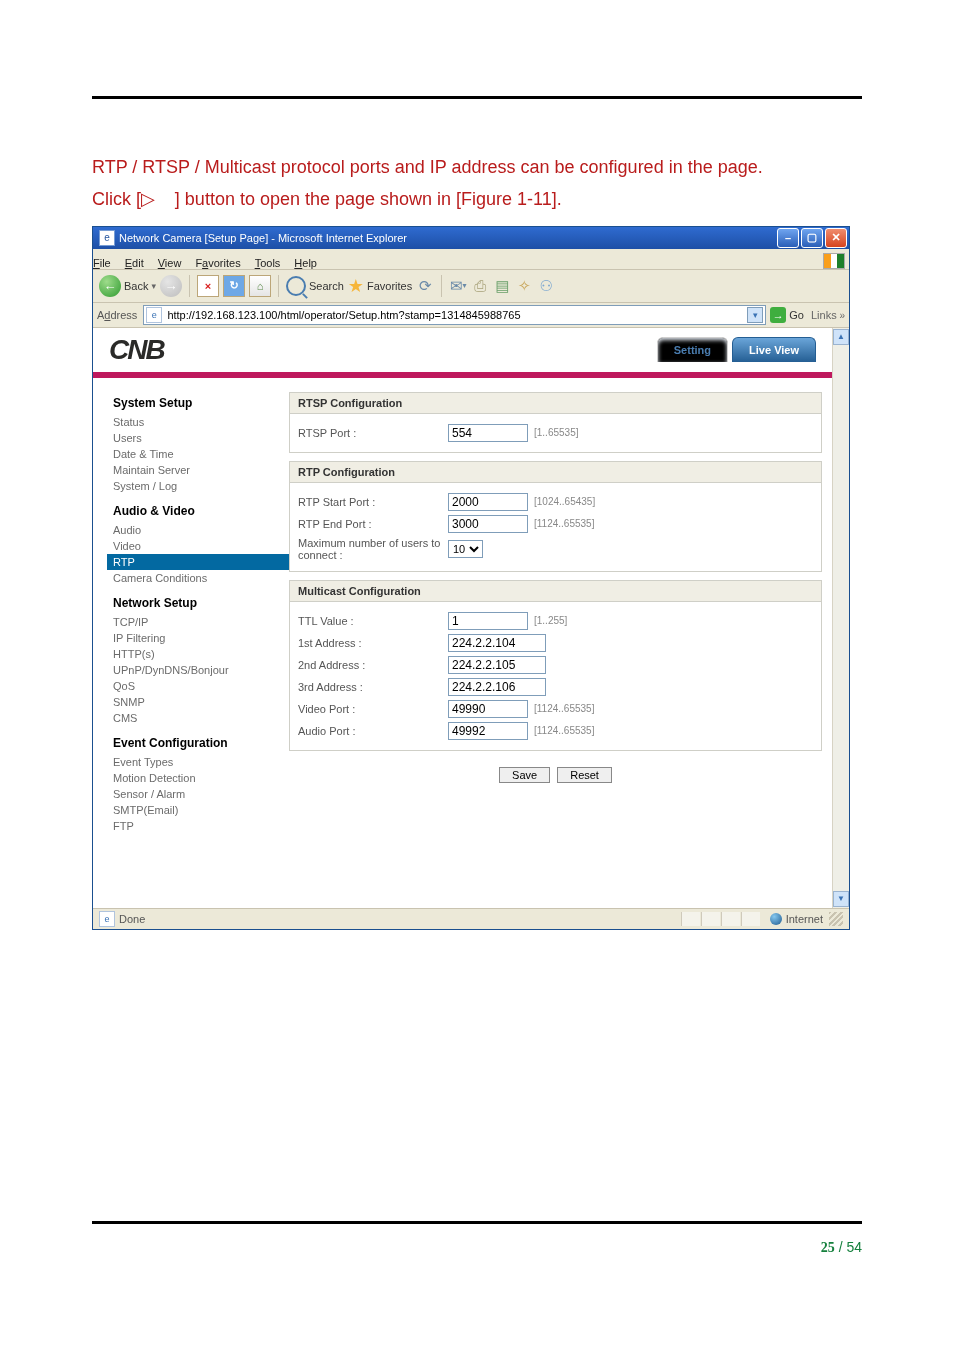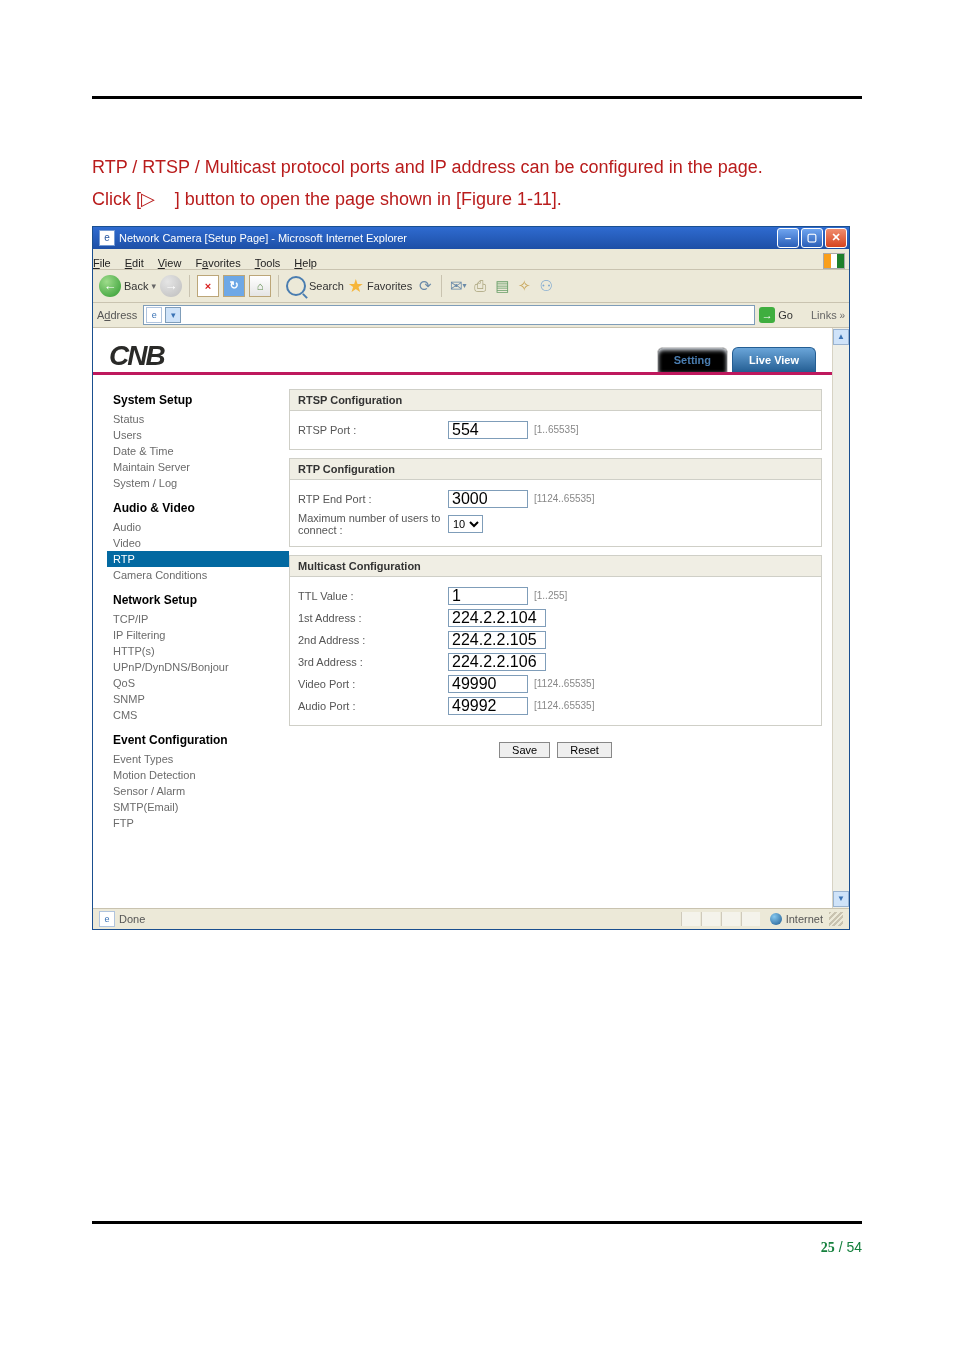--- a/index.html
+++ b/index.html
@@ -36,47 +36,47 @@
   .star{color:#f6b63a;font-size:18px}
   .ico{width:18px;height:18px;display:flex;align-items:center;justify-content:center;color:#6a8aa8;font-size:15px}
   .addrbar{height:24px;background:#ece9d8;border-bottom:1px solid #c9c3b0;display:flex;align-items:center;padding:0 4px;font-size:11px;font-family:Tahoma,Verdana,sans-serif;color:#555}
   .addrlabel{margin-right:6px}
   .addrfield{flex:1;display:flex;align-items:center;height:18px;border:1px solid #7f9db9;background:#fff;padding:0 2px}
   .addrfield .page-ico{width:14px;height:14px;border:1px solid #b0c4de;background:#fff;margin-right:3px;display:flex;align-items:center;justify-content:center;color:#3a72b4;font-size:9px}
   .addrfield input{flex:1;border:none;outline:none;font-size:11px;height:15px}
   .addrfield .dd{width:14px;height:14px;background:#cfe3f9;border:1px solid #7f9db9;display:flex;align-items:center;justify-content:center;color:#3a72b4;font-size:9px}
   .gobtn{margin-left:4px;display:flex;align-items:center;gap:3px;color:#333}
   .gobtn .arrow{width:16px;height:16px;border-radius:3px;background:#3fae3f;display:flex;align-items:center;justify-content:center;color:#fff;font-size:11px;font-weight:bold}
-  .links{margin-left:18px;color:#666}
+  .links{margin-left:7px;color:#666}
   .links:after{content:" »";font-size:10px}
   
   .content{display:flex;height:580px;position:relative}
   .scrollv{width:16px;background:#efefe7;border-left:1px solid #d7d3c4;display:flex;flex-direction:column;align-items:center}
   .scrollv .sbtn{width:14px;height:14px;background:#cfe3f9;border:1px solid #9ab3d0;margin:1px 0;display:flex;align-items:center;justify-content:center;font-size:8px;color:#3a72b4}
   .scrollv .track{flex:1}
   .main{flex:1;display:flex;flex-direction:column}
-  .hdr{height:44px;display:flex;align-items:flex-end;border-bottom:3px solid #be185d;background:#fff;padding:0 16px}
+  .hdr{height:44px;display:flex;align-items:center;border-bottom:6px solid #be185d;background:#fff;padding:0 16px}
   .logo{font-family:Arial,sans-serif;font-size:28px;font-weight:900;font-style:italic;letter-spacing:-2px;color:#2a2a28}
   .hdr .sp{flex:1}
   .tab{height:24px;line-height:24px;padding:0 16px;border:1px solid #cfcfcf;border-bottom:none;border-radius:6px 6px 0 0;font-size:11px;font-weight:bold;margin-left:4px}
   .tab.setting{background:#000000;color:#4a7db0;box-shadow:inset 0 2px 4px #e8eef6}
   .tab.live{background:linear-gradient(#6aa5d9,#245e93);color:#fff;border-color:#245e93}
   .body{flex:1;display:flex;padding:14px 0 0 20px}
   .nav{width:176px;font-size:11px;color:#6b6b6b}
   .nav .grp{color:#000;font-weight:bold;font-size:12px;margin:10px 0 4px 0}
   .nav .grp:first-child{margin-top:4px}
   .nav .it{padding:2px 0;color:#6b6b6b;cursor:pointer}
   .nav .it.sel{background:#0369a1;color:#fff;padding:2px 6px;margin-left:-6px}
   .cfg{flex:1;padding-right:10px;font-size:11px;color:#444}
   .sec{border:1px solid #cfcfc7;margin-bottom:8px}
   .sec-h{background:#f0eee4;border-bottom:1px solid #cfcfc7;padding:4px 8px;font-weight:bold;color:#333}
   .sec-b{padding:6px 8px}
   .row{display:flex;align-items:center;margin:4px 0}
   .row .lbl{width:150px;color:#555}
-  .row input[type=text]{width:72px;height:16px;border:1px solid #7f9db9;font-size:16px;padding:0 3px}
+  .row input[type=text]{width:72px;height:16px;border:1px solid #7f9db9;font-size:12px;padding:0 3px}
   .row .hint{margin-left:6px;color:#888;font-size:10px}
   .row select{height:18px;border:1px solid #7f9db9;font-size:11px;background:#fff}
   .btns{text-align:center;margin-top:16px}
   .btns button{font-size:11px;padding:1px 12px;border:1px solid #888;background:#efefef;margin:0 2px}
   .status{height:20px;background:#ece9d8;border-top:1px solid #c9c3b0;display:flex;align-items:center;padding:0 6px;font-size:11px;color:#555;font-family:Tahoma,Verdana,sans-serif}
   .status .s-ico{width:14px;height:14px;border:1px solid #b0c4de;background:#fff;margin-right:4px;display:flex;align-items:center;justify-content:center;font-size:9px;color:#3a72b4}
   .status .sp{flex:1}
   .status .panes{display:flex;gap:1px;margin-right:10px}
   .status .pane{width:18px;height:14px;background:#f4f3eb;border-left:1px solid #cfcabb}
   .status .globe{width:12px;height:12px;border-radius:50%;background:radial-gradient(circle at 35% 30%,#85c8f0,#1f5a8e);margin-right:4px}
@@ -151,20 +151,21 @@
       <div class="ico" style="color:#a8a27a">⎙</div>
       <div class="ico" style="color:#6aa06a">▤</div>
       <div class="ico" style="color:#c9a75b">✧</div>
       <div class="ico" style="color:#7ea8d0">⚇</div>
     </div>
 
     <div class="addrbar">
       <span class="addrlabel">A<u>d</u>dress</span>
       <div class="addrfield">
         <div class="page-ico">e</div>
+        <input type="text" value="http://192.168.123.100/html/operator/Setup.htm?stamp=1314845988765" style="">
         <div class="dd">▾</div>
       </div>
       <div class="gobtn">
         <div class="arrow">→</div>
         <span>Go</span>
       </div>
       <span class="links">Links</span>
     </div>
 
     <div class="content">
@@ -215,20 +216,25 @@
                   <span class="lbl">RTSP Port :</span>
                   <input type="text" value="554" style="">
                   <span class="hint">[1..65535]</span>
                 </div>
               </div>
             </div>
 
             <div class="sec">
               <div class="sec-h">RTP Configuration</div>
               <div class="sec-b">
+                <div class="row">
+                  <span class="lbl">RTP Start Port :</span>
+                  <input type="text" value="2000" style="">
+                  <span class="hint">[1024..65435]</span>
+                </div>
                 <div class="row">
                   <span class="lbl">RTP End Port :</span>
                   <input type="text" value="3000" style="">
                   <span class="hint">[1124..65535]</span>
                 </div>
                 <div class="row">
                   <span class="lbl">Maximum number of users to connect :</span>
                   <select><option>10</option></select>
                 </div>
               </div>

